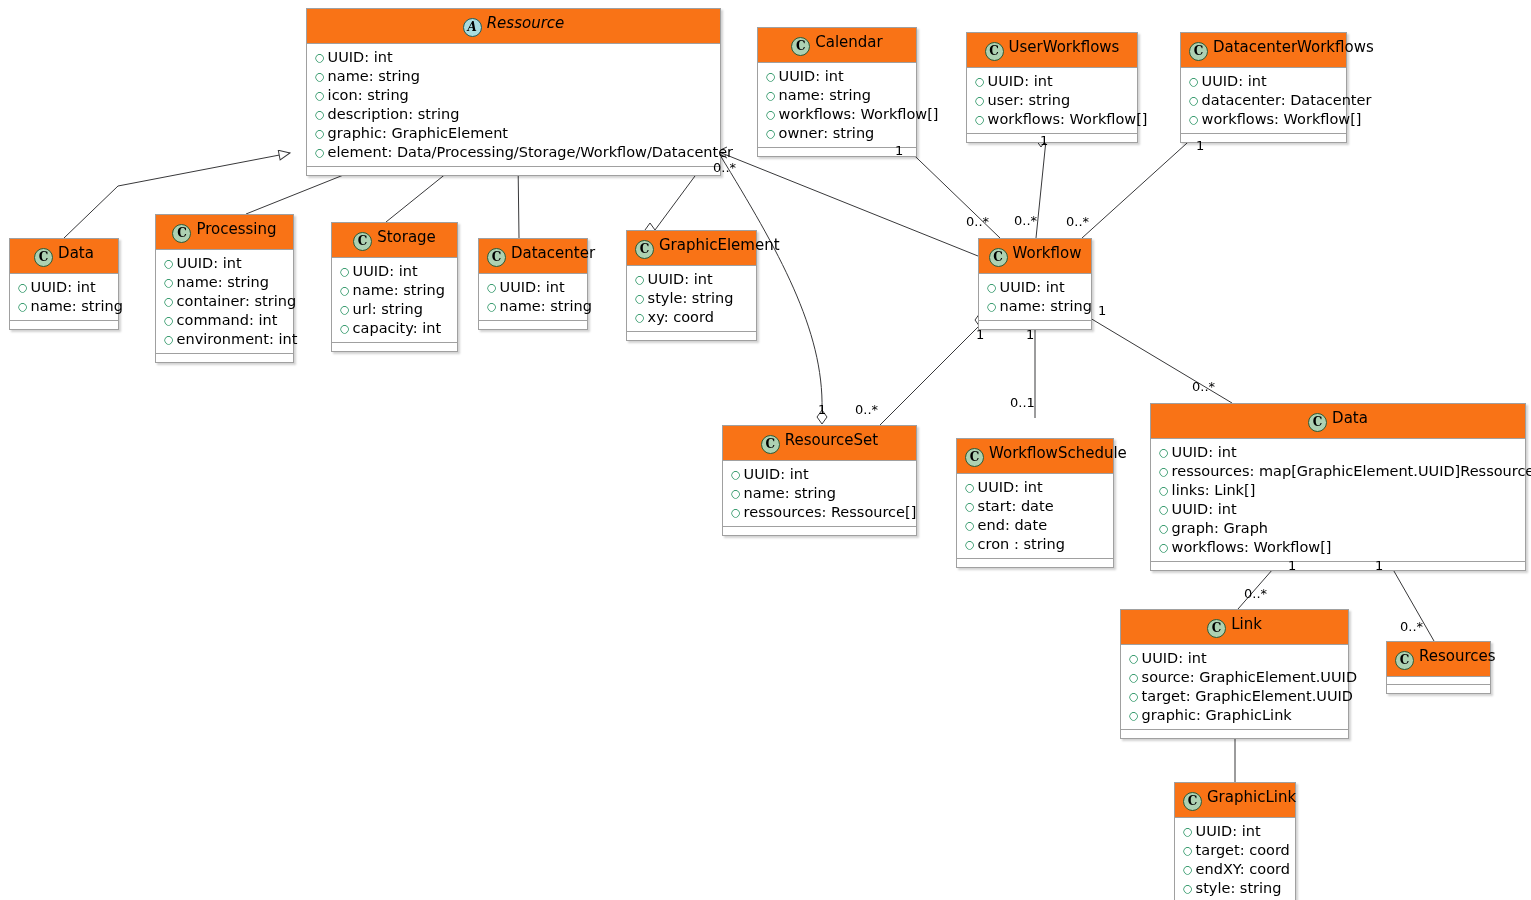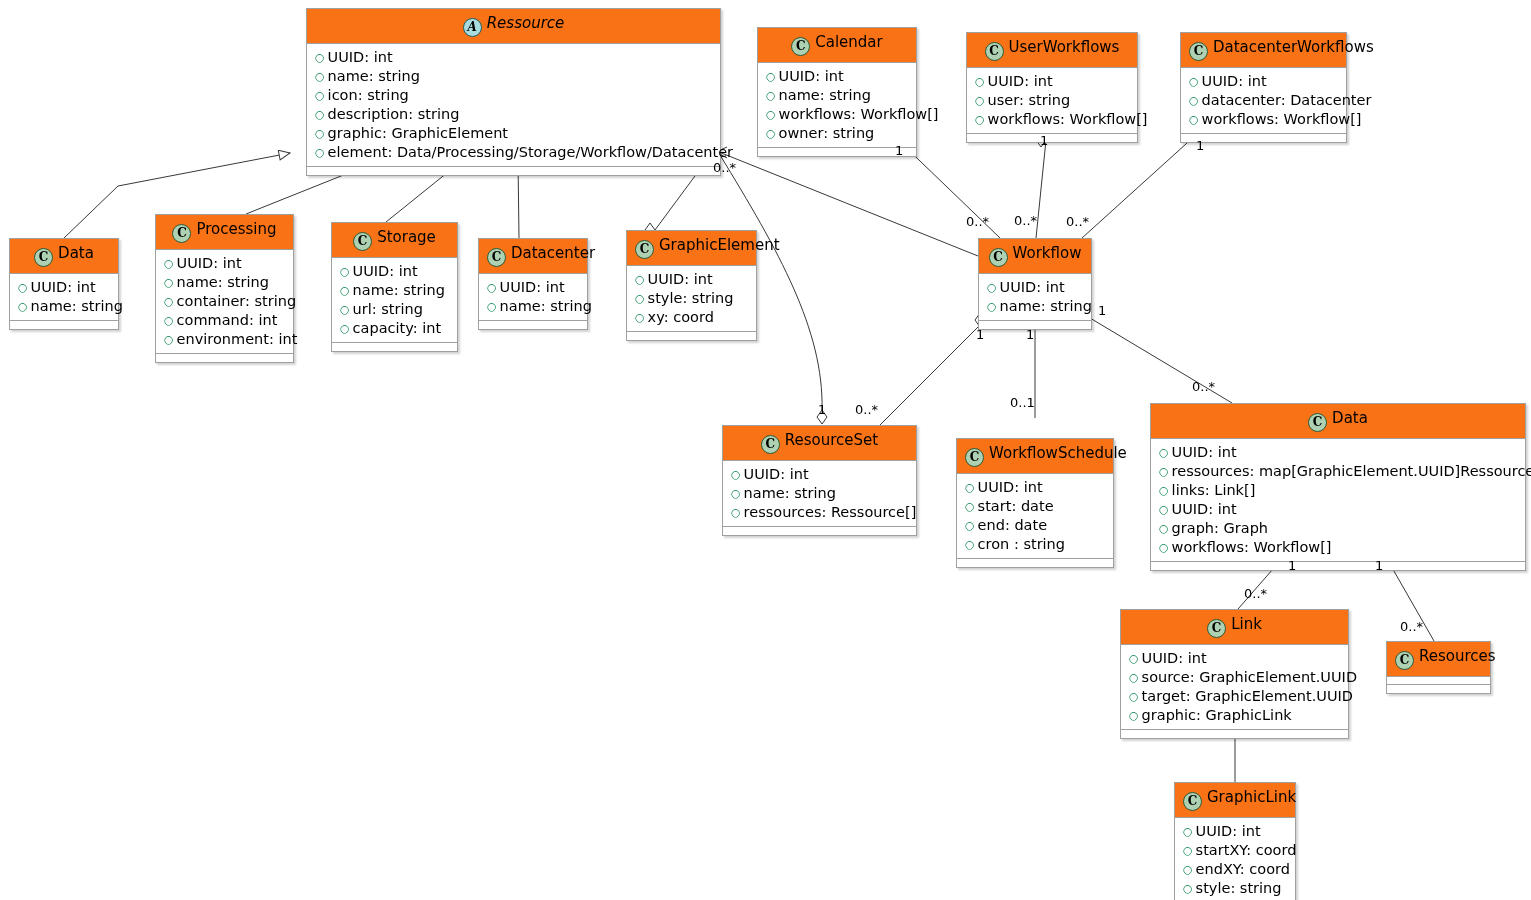--- a/index.html
+++ b/index.html
@@ -283,21 +283,21 @@
       </div>
       <div class="uml-class" style="left: 1386px; top: 641px; width: 105px;">
         <div class="uml-header"><span class="badge">C</span><span class="cname">Resources</span></div>
         <div class="uml-attrs empty"></div>
         <div class="uml-methods"></div>
       </div>
       <div class="uml-class" style="left: 1174px; top: 782px; width: 122px;">
         <div class="uml-header"><span class="badge">C</span><span class="cname">GraphicLink</span></div>
         <div class="uml-attrs">
           <div class="attr"><span class="vis">○</span><span>UUID: int</span></div>
-          <div class="attr"><span class="vis">○</span><span>startXY: coord</span></div>
+          <div class="attr"><span class="vis">○</span><span>target: coord</span></div>
           <div class="attr"><span class="vis">○</span><span>endXY: coord</span></div>
           <div class="attr"><span class="vis">○</span><span>style: string</span></div>
         </div>
         <div class="uml-methods"></div>
       </div>
     </div>
 
   <div id="mult-layer">
       <div class="mult-label" style="left: 713px; top: 160px;">0..*</div>
       <div class="mult-label" style="left: 895px; top: 143px;">1</div>

